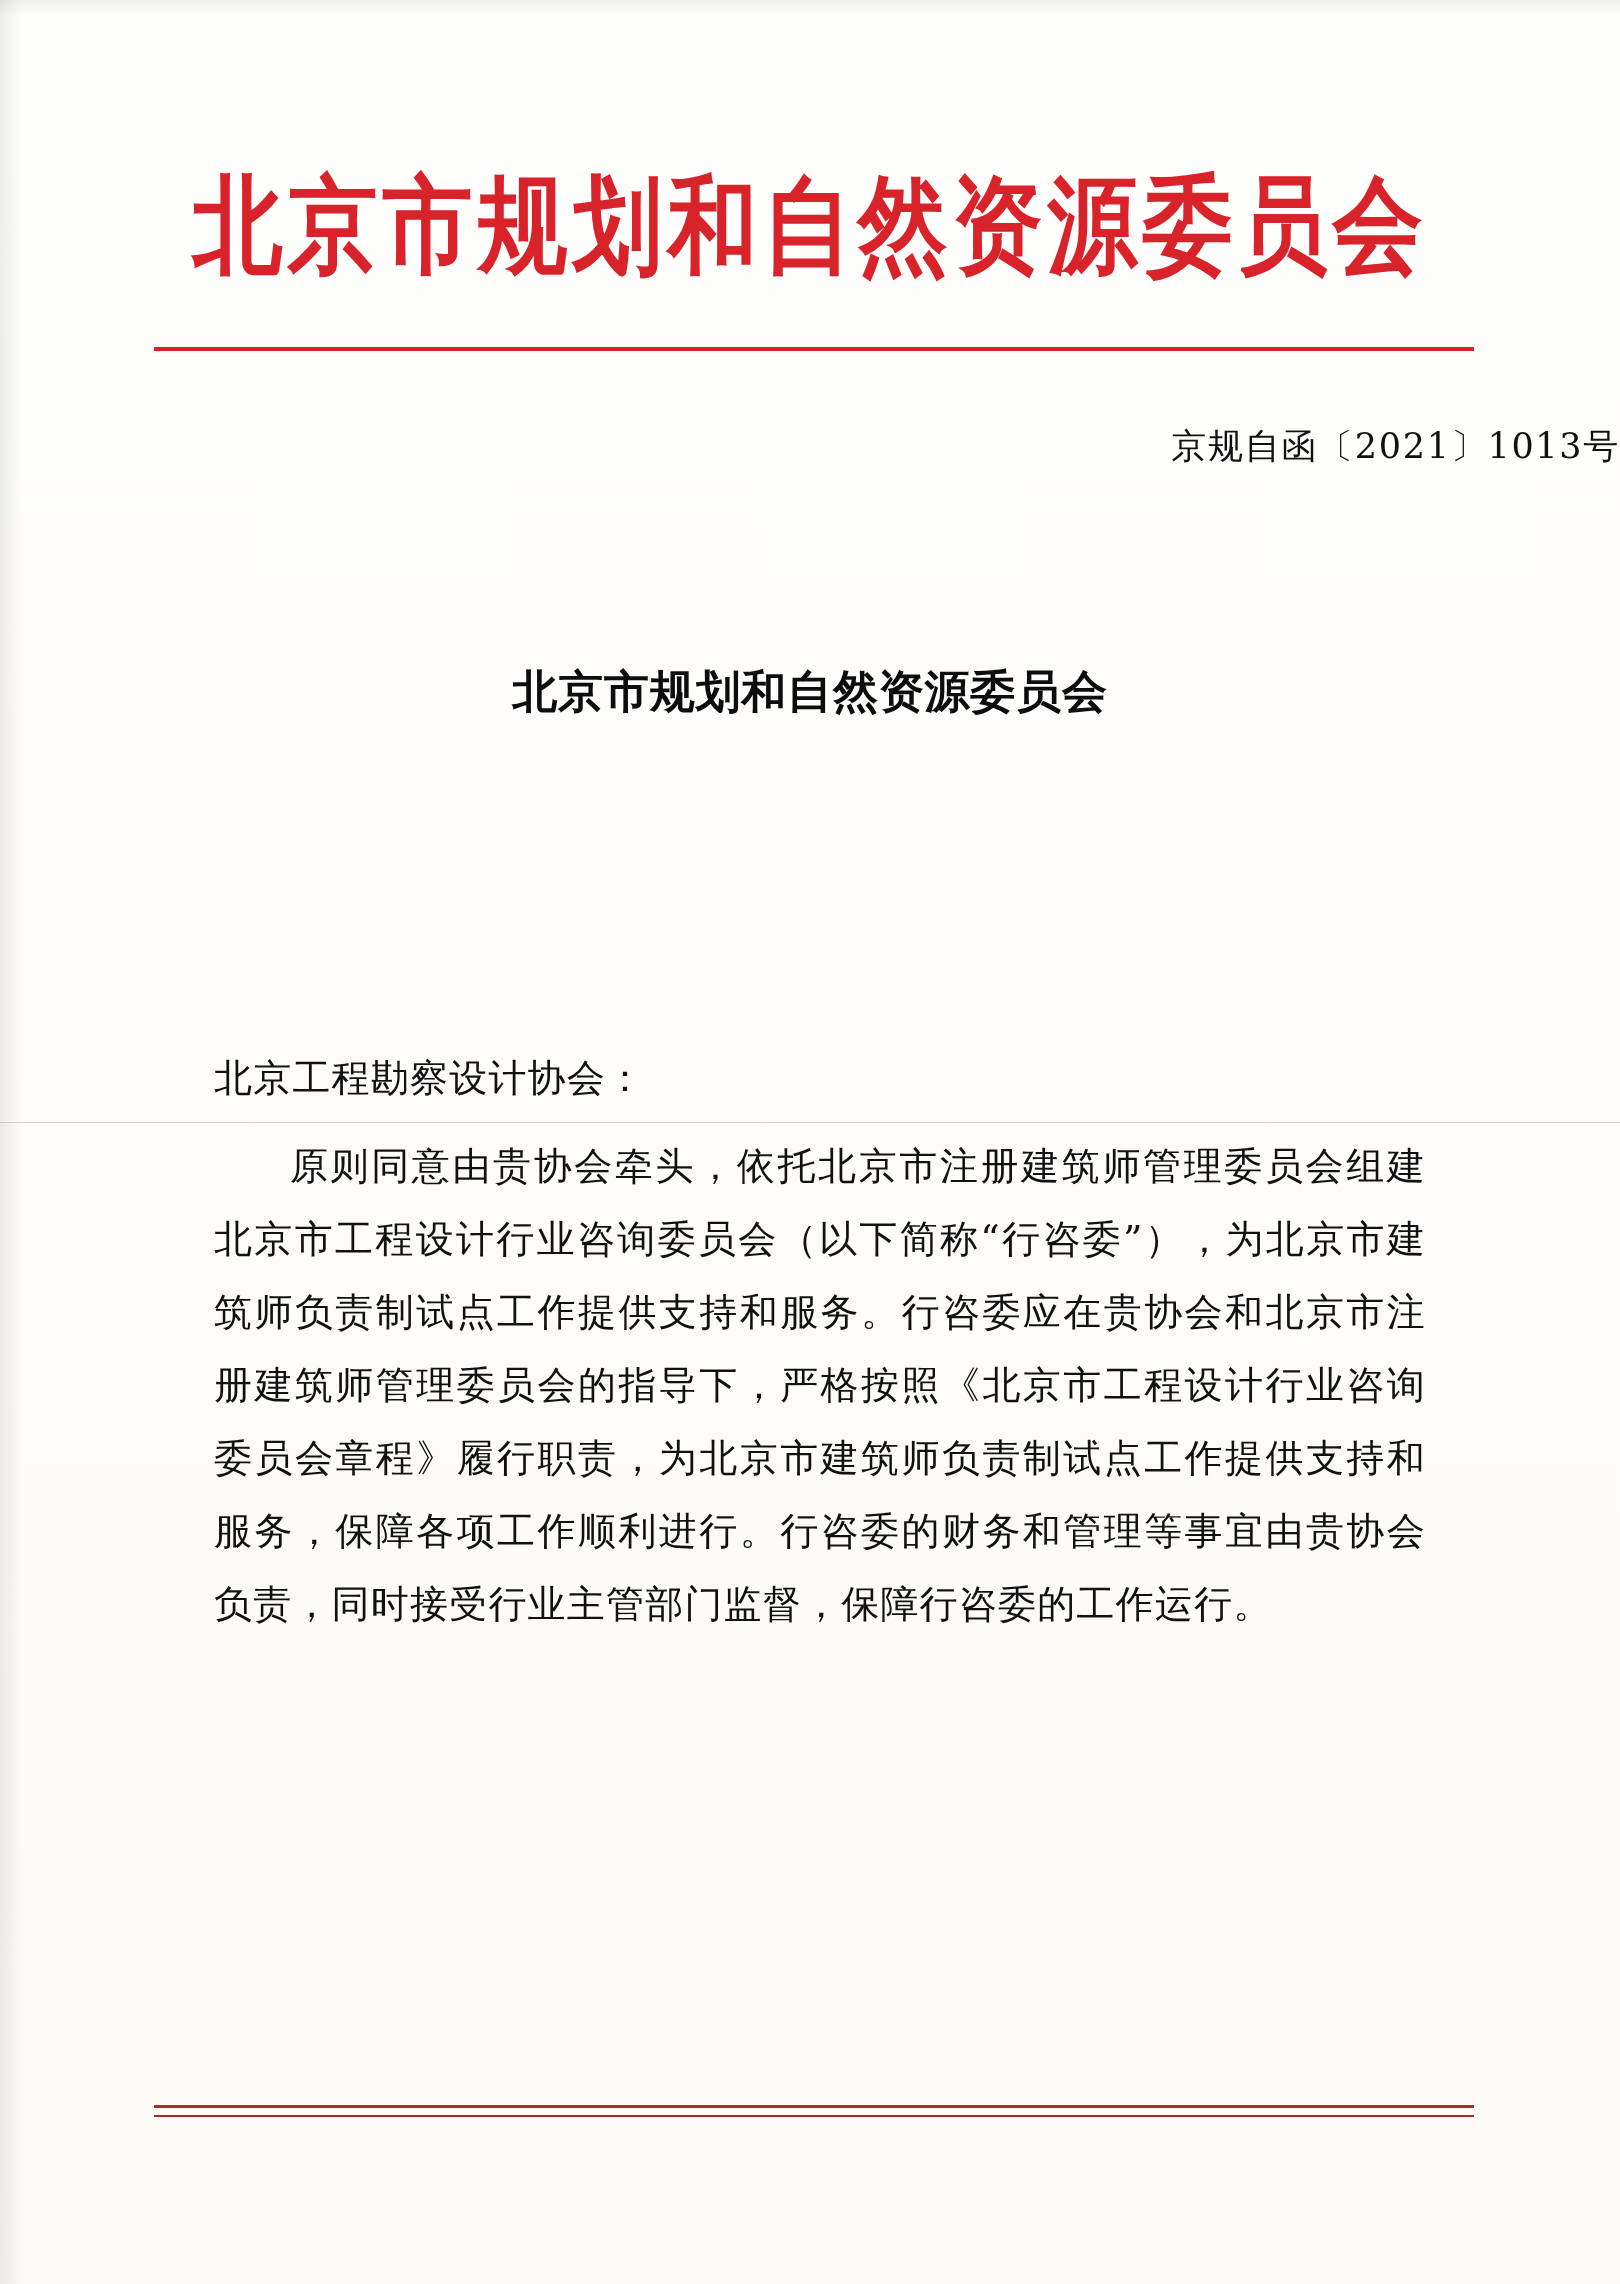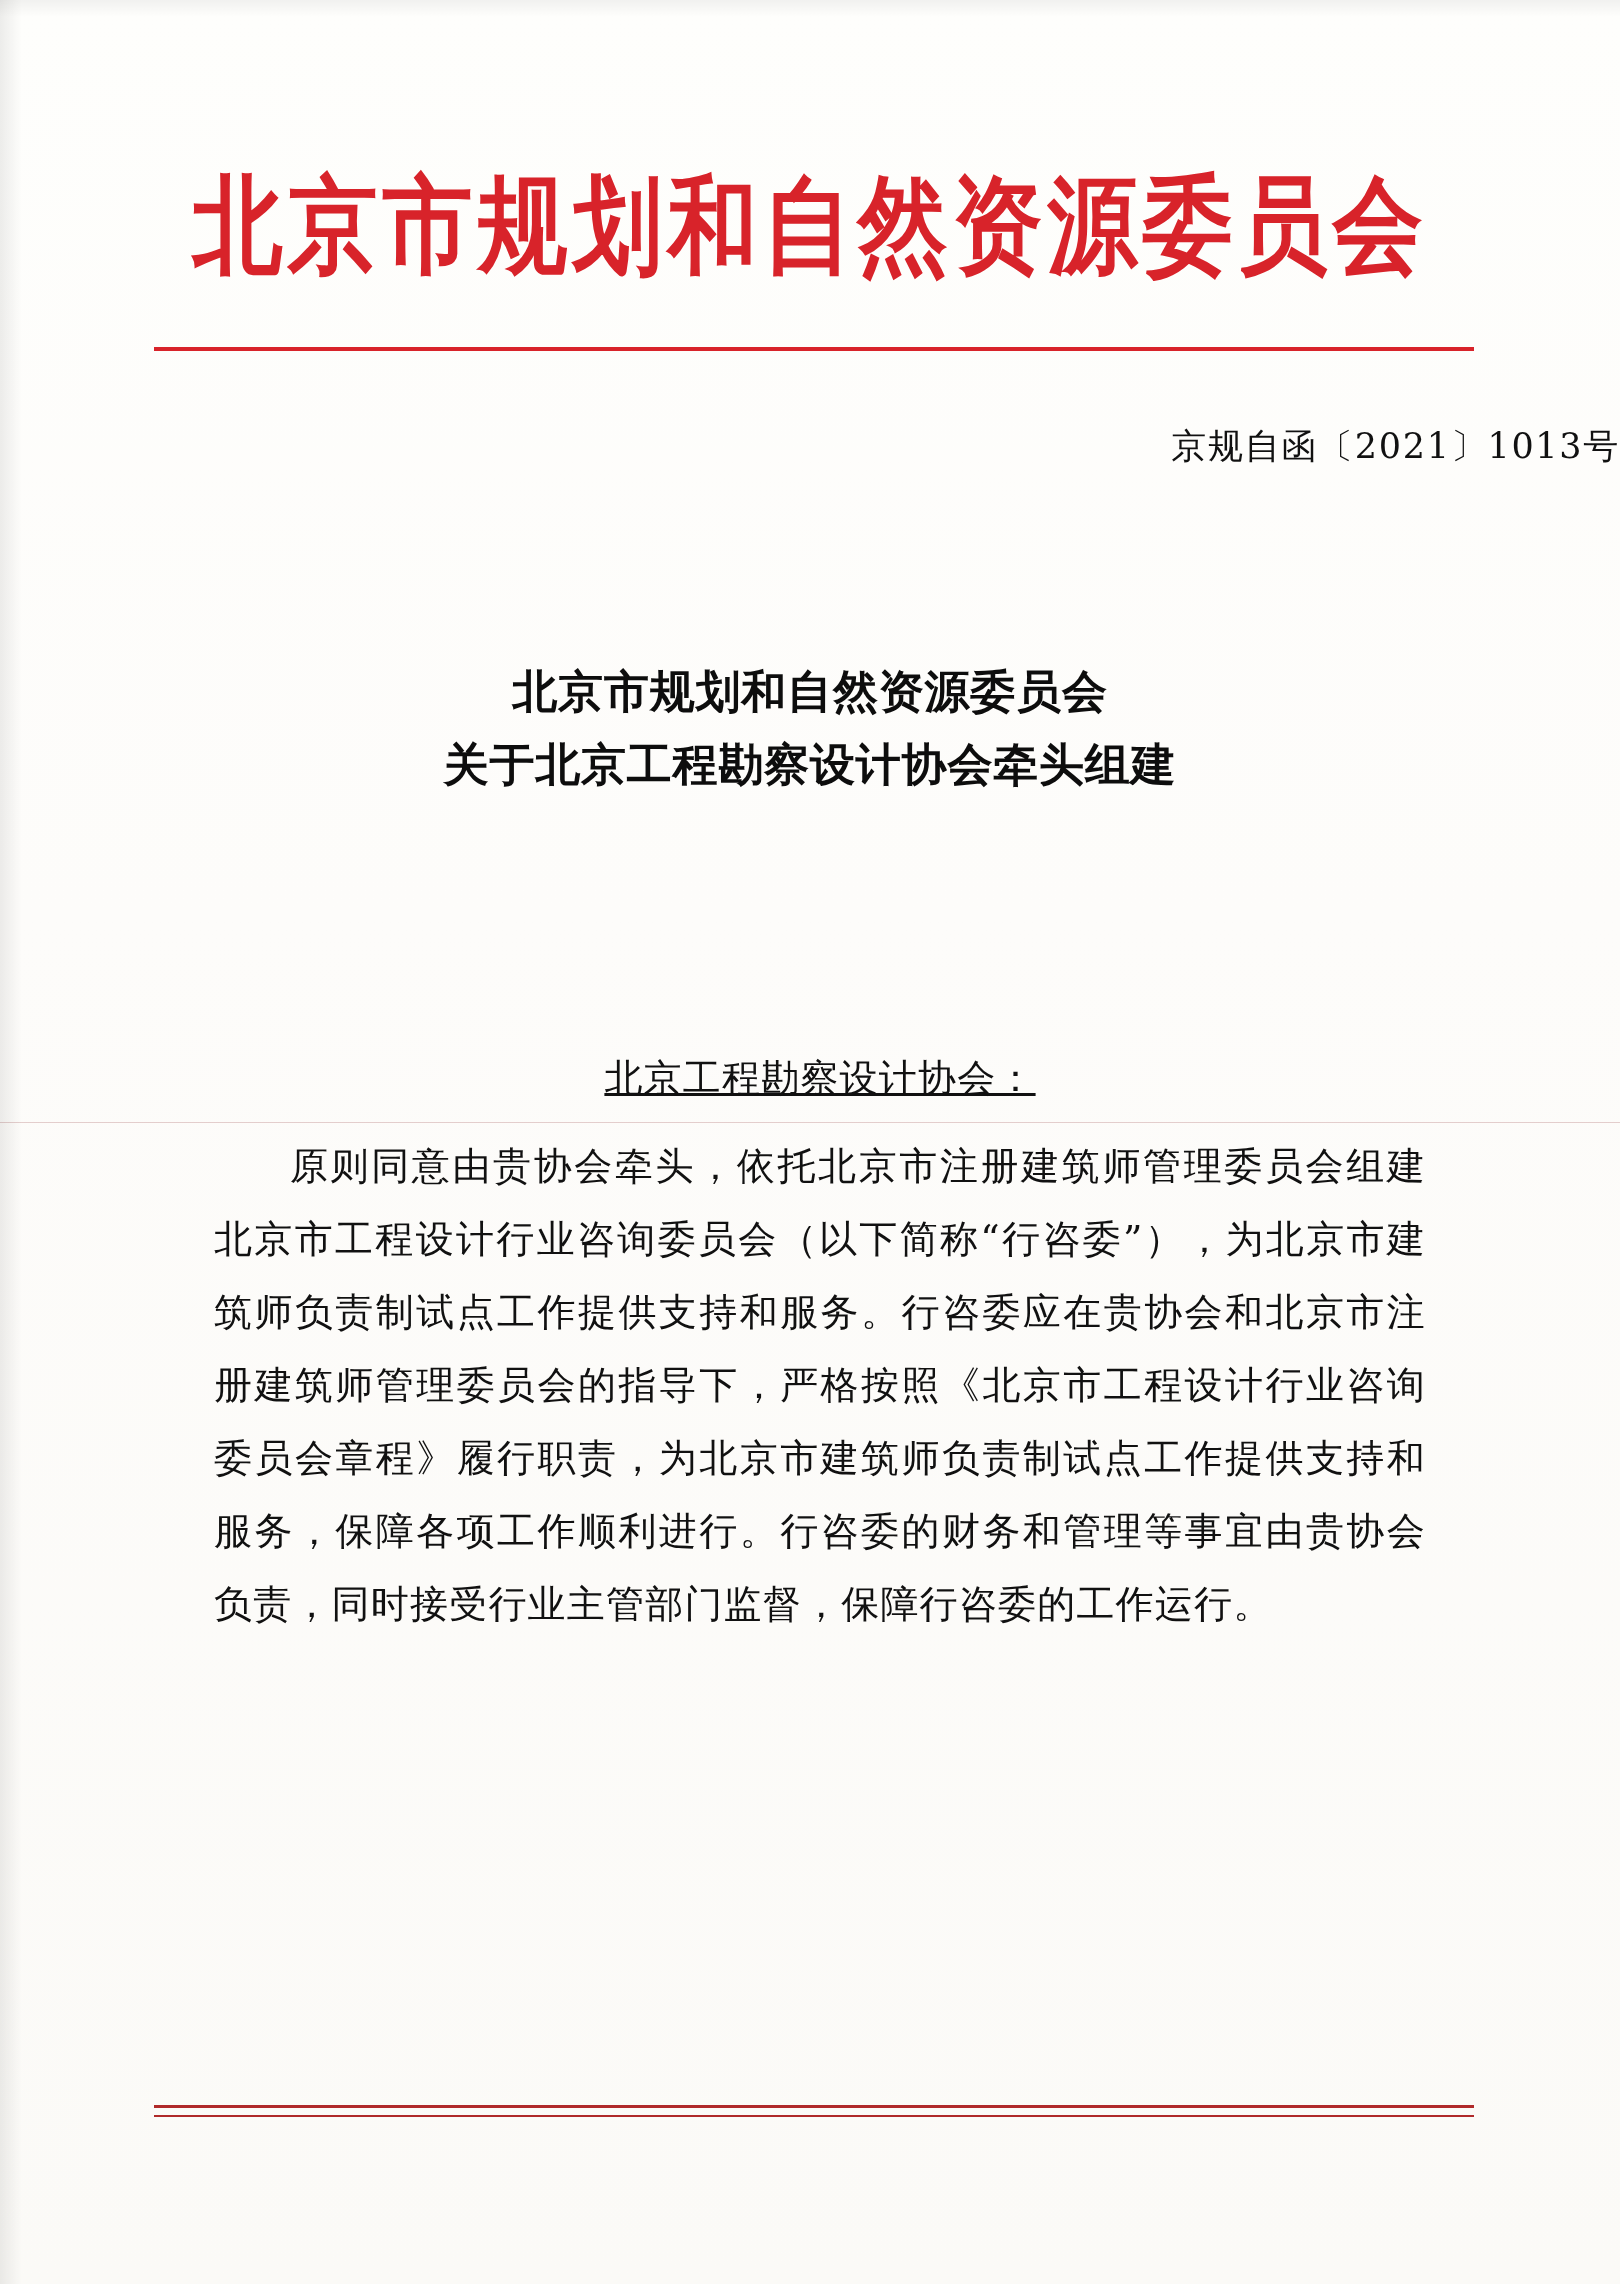--- a/index.html
+++ b/index.html
@@ -95,23 +95,22 @@
     top: 1042px;
     left: 214px;
     width: 1212px;
     font-family: "DejaVu Serif", "Liberation Serif", serif;
     font-size: 38px;
     line-height: 1.92;
     color: #111;
     letter-spacing: 1.2px;
   }
   .salutation {
-    text-align: center;
+    text-align: left;
     margin-bottom: 15px;
-    text-decoration: underline;
   }
   .para {
     text-indent: 2em;
     text-align: justify;
     margin: 0 0 5px 0;
   }
 
   
   .rule-footer {
     position: absolute;
@@ -153,21 +152,20 @@
   <div class="letterhead">
     <div class="letterhead-title">北京市规划和自然资源委员会</div>
   </div>
 
   <div class="rule-red top"></div>
 
   <div class="doc-number">京规自函〔2021〕1013号</div>
 
   <div class="doc-title">
     <span class="line">北京市规划和自然资源委员会</span>
-    <span class="line">关于北京工程勘察设计协会牵头组建</span>
   </div>
 
   <div class="body-block">
     <div class="salutation">北京工程勘察设计协会：</div>
     <p class="para">原则同意由贵协会牵头，依托北京市注册建筑师管理委员会组建北京市工程设计行业咨询委员会（以下简称“行咨委”），为北京市建筑师负责制试点工作提供支持和服务。行咨委应在贵协会和北京市注册建筑师管理委员会的指导下，严格按照《北京市工程设计行业咨询委员会章程》履行职责，为北京市建筑师负责制试点工作提供支持和服务，保障各项工作顺利进行。行咨委的财务和管理等事宜由贵协会负责，同时接受行业主管部门监督，保障行咨委的工作运行。</p>
   </div>
 
   <div class="fold-line"></div>
 
   <div class="rule-footer r1"></div>

